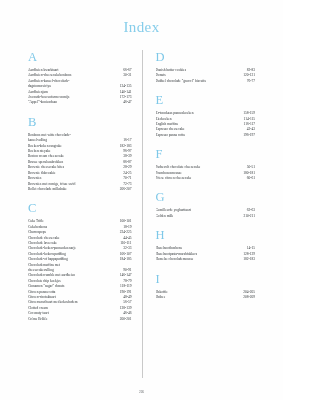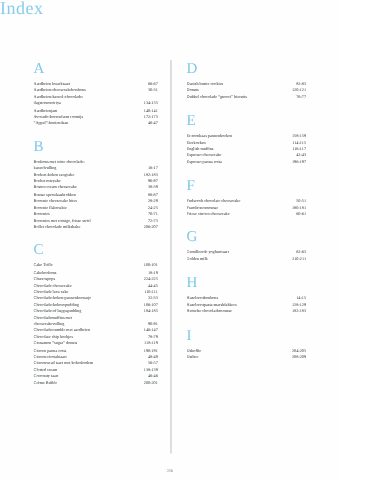--- a/index.html
+++ b/index.html
@@ -13,25 +13,27 @@
     font-family: "Liberation Serif", "DejaVu Serif", serif;
     overflow: hidden;
     position: relative;
   }
   .page {
     position: absolute;
     inset: 0;
     background: #fefefe;
   }
   .page-title {
+    text-align: center;
     color: #86cdea;
     font-size: 15px;
     font-weight: normal;
     letter-spacing: 0.4px;
     margin: 0;
+    padding-top: 19px;
     font-family: "Liberation Serif", "DejaVu Serif", serif;
   }
   .columns {
     position: absolute;
     top: 50px;
     left: 0;
     right: 0;
     bottom: 22px;
     display: flex;
     padding: 0 28px;

